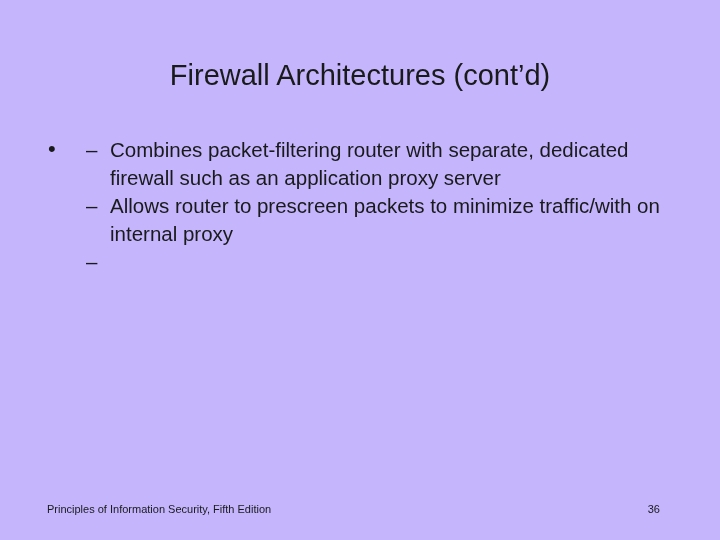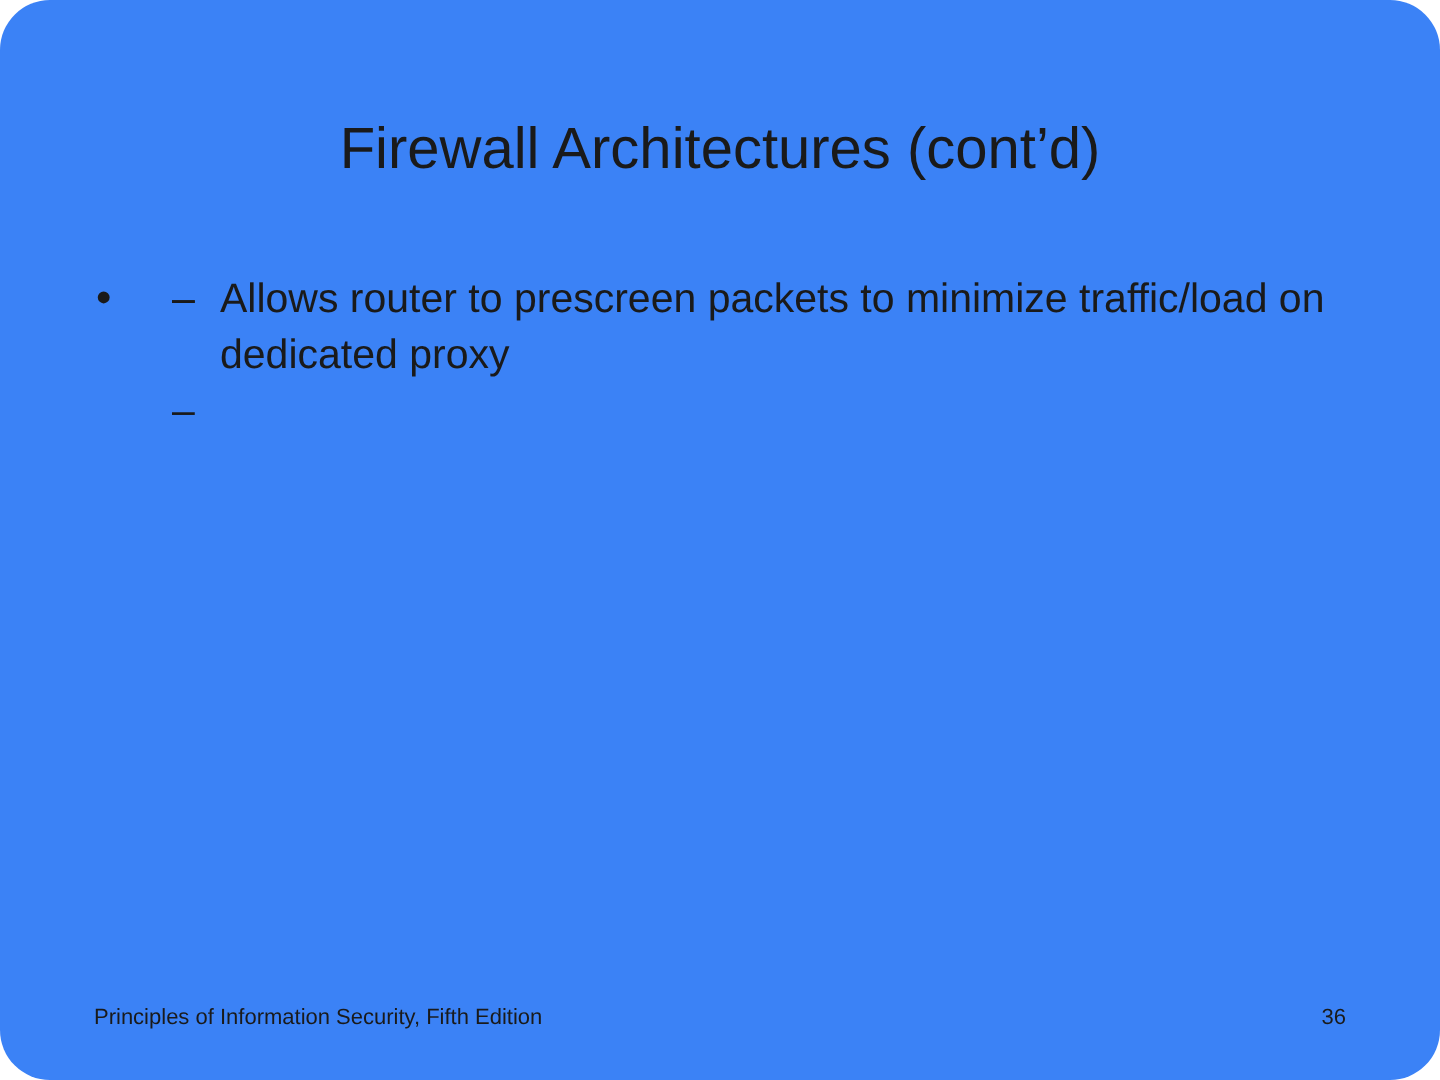--- a/index.html
+++ b/index.html
@@ -12,23 +12,22 @@
     background: #ffffff;
     font-family: "Liberation Sans", sans-serif;
     color: #1a1a1a;
     overflow: hidden;
   }
 
   .slide {
     position: relative;
     width: 720px;
     height: 540px;
-    background: #3b82f6;
+    background: #c4b5fd;
     box-sizing: border-box;
-    border-radius: 25px;
   }
 
   
   .slide-title {
     position: absolute;
     left: 40px;
     top: 58px;
     width: 640px;
     text-align: center;
     font-size: 29px;
@@ -91,21 +90,21 @@
     position: absolute;
     left: 47px;
     top: 502px;
     font-size: 11px;
     line-height: 14px;
     color: #1a1a1a;
     white-space: nowrap;
   }
   .footer-pagenum {
     position: absolute;
-    right: 47px;
+    right: 60px;
     top: 502px;
     font-size: 11px;
     line-height: 14px;
     color: #1a1a1a;
     text-align: right;
   }
 </style>
 </head>
 <body>
 
@@ -116,25 +115,26 @@
   <div class="body-content">
 
     <div class="bullet-l1">
       <span class="marker">•</span>
     </div>
 
     <div class="sub-list">
 
       <div class="bullet-l2">
         <span class="marker">–</span>
+        <span class="text">Combines packet-filtering router with separate, dedicated firewall such as an application proxy server</span>
       </div>
 
       <div class="bullet-l2">
         <span class="marker">–</span>
-        <span class="text">Allows router to prescreen packets to minimize traffic/load on dedicated proxy</span>
+        <span class="text">Allows router to prescreen packets to minimize traffic/with on internal proxy</span>
       </div>
 
       <div class="bullet-l2">
         <span class="marker">–</span>
       </div>
 
     </div>
   </div>
 
   <div class="footer-source">Principles of Information Security, Fifth Edition</div>

